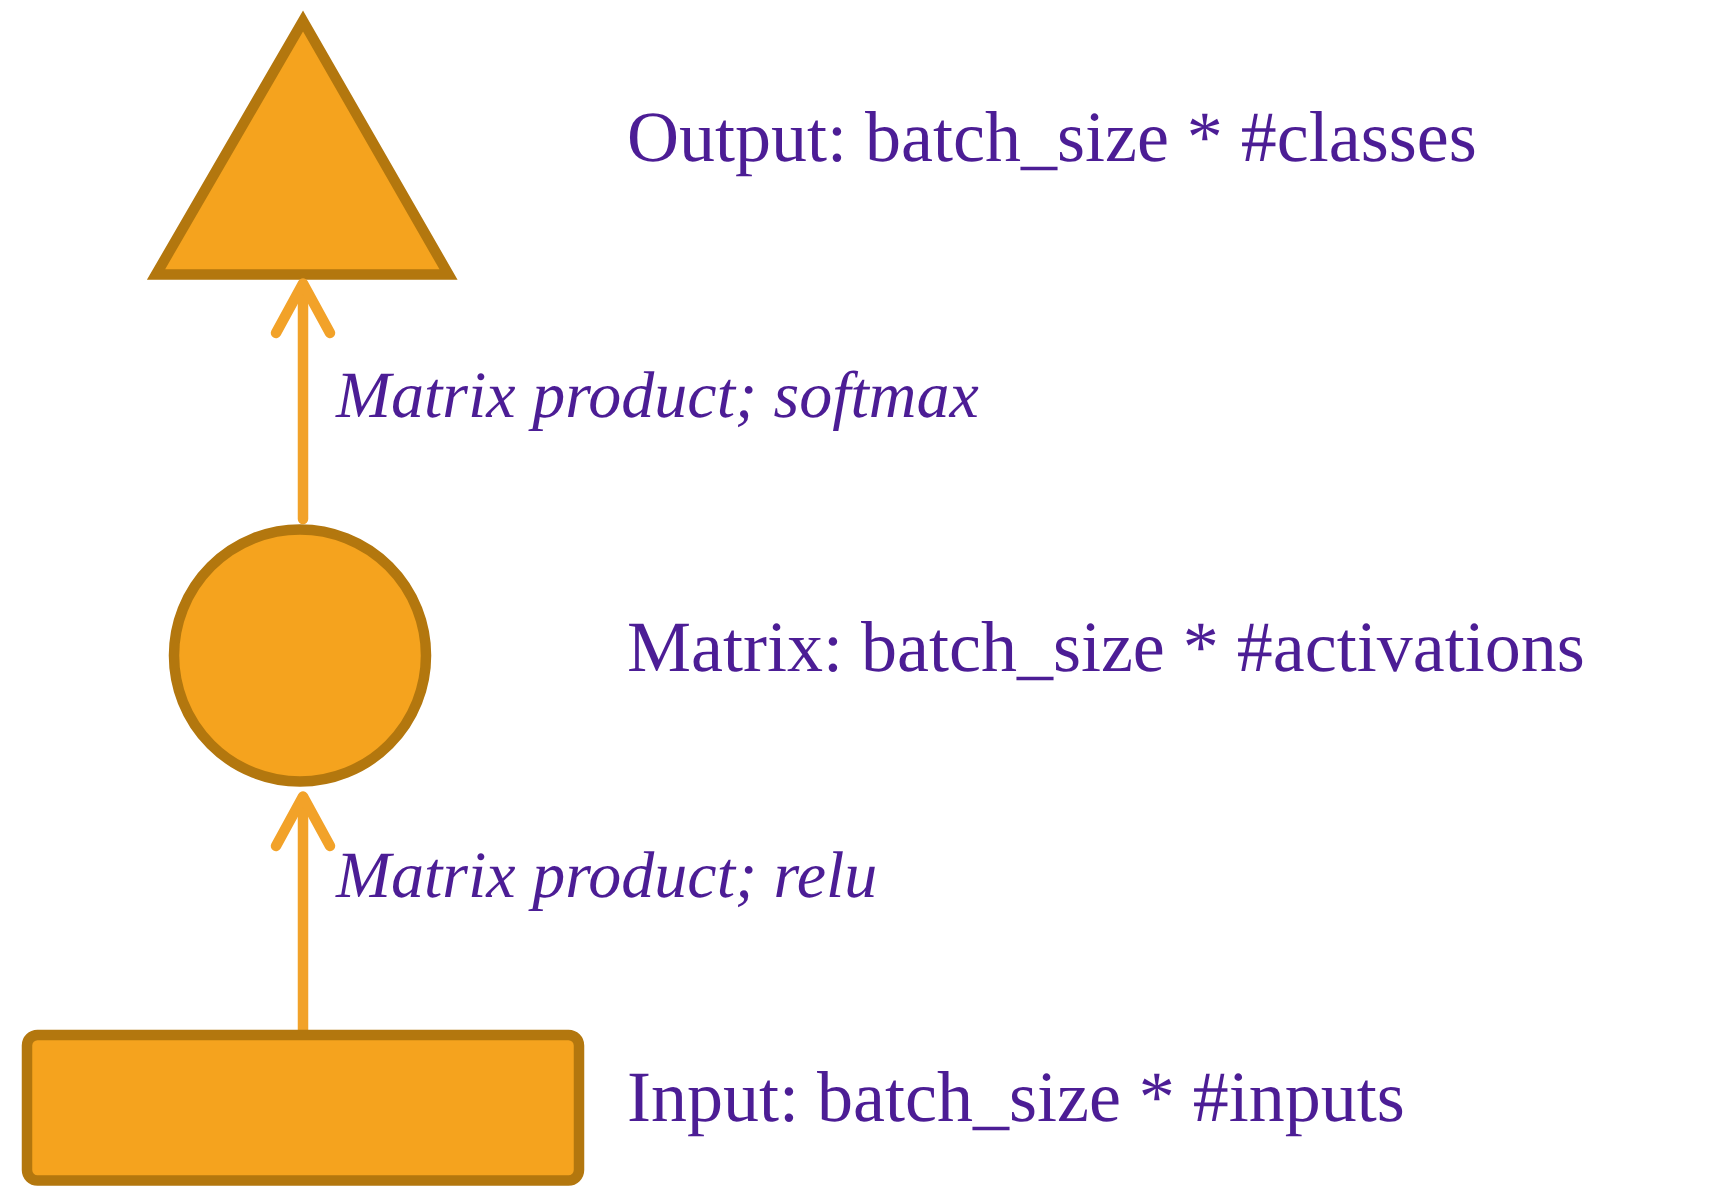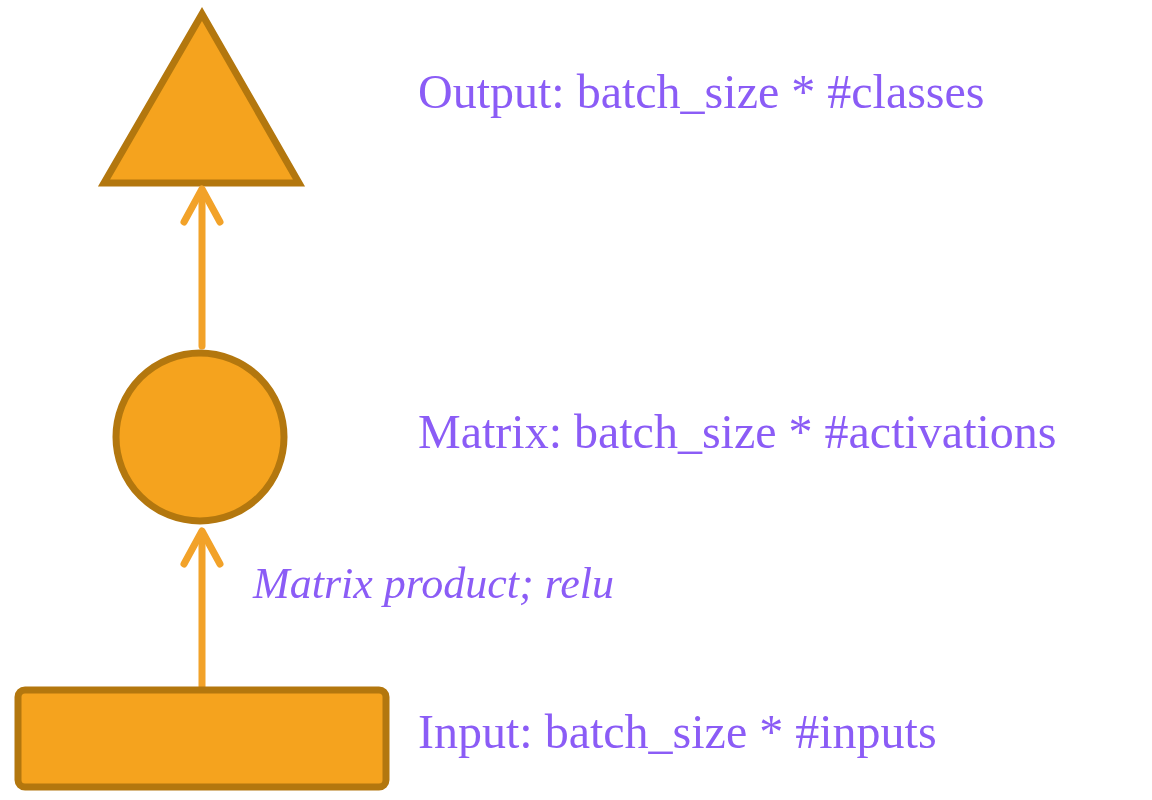--- a/index.html
+++ b/index.html
@@ -15,36 +15,36 @@
     overflow: hidden;
     font-family: "Liberation Serif", serif;
   }
   .diagram-svg {
     position: absolute;
     left: 0;
     top: 0;
   }
   .label {
     position: absolute;
-    color: #8b5cf6;
+    color: #4c1d95;
     white-space: nowrap;
     line-height: 1;
   }
   .node-label {
     font-size: 48px;
   }
   .edge-label {
     font-size: 44px;
     font-style: italic;
   }
   .output-label { left: 418px; top: 68px; }
   .hidden-label { left: 418px; top: 408px; }
   .input-label  { left: 418px; top: 708px; }
   .softmax-label { left: 224px; top: 242px; }
-  .relu-label    { left: 224px; top: 562px; margin-left: 29px; }
+  .relu-label    { left: 224px; top: 562px; }
 </style>
 </head>
 <body>
 
 <div class="canvas">
 
   <svg class="diagram-svg" width="420" height="800" viewBox="0 0 420 800">
 
     <polygon points="202,14 299,183 104,183" stroke-width="7" stroke-linejoin="miter" fill="#F5A31E" stroke="#B3770E"></polygon>
 
@@ -62,16 +62,17 @@
 
     <rect x="18" y="690" width="368" height="97" rx="7" stroke-width="7" fill="#F5A31E" stroke="#B3770E"></rect>
   </svg>
 
   <div class="label node-label output-label">Output: batch_size * #classes</div>
 
   <div class="label node-label hidden-label">Matrix: batch_size * #activations</div>
 
   <div class="label node-label input-label">Input: batch_size * #inputs</div>
 
+  <div class="label edge-label softmax-label">Matrix product; softmax</div>
 
   <div class="label edge-label relu-label">Matrix product; relu</div>
 
 </div>
 
 </body></html>

